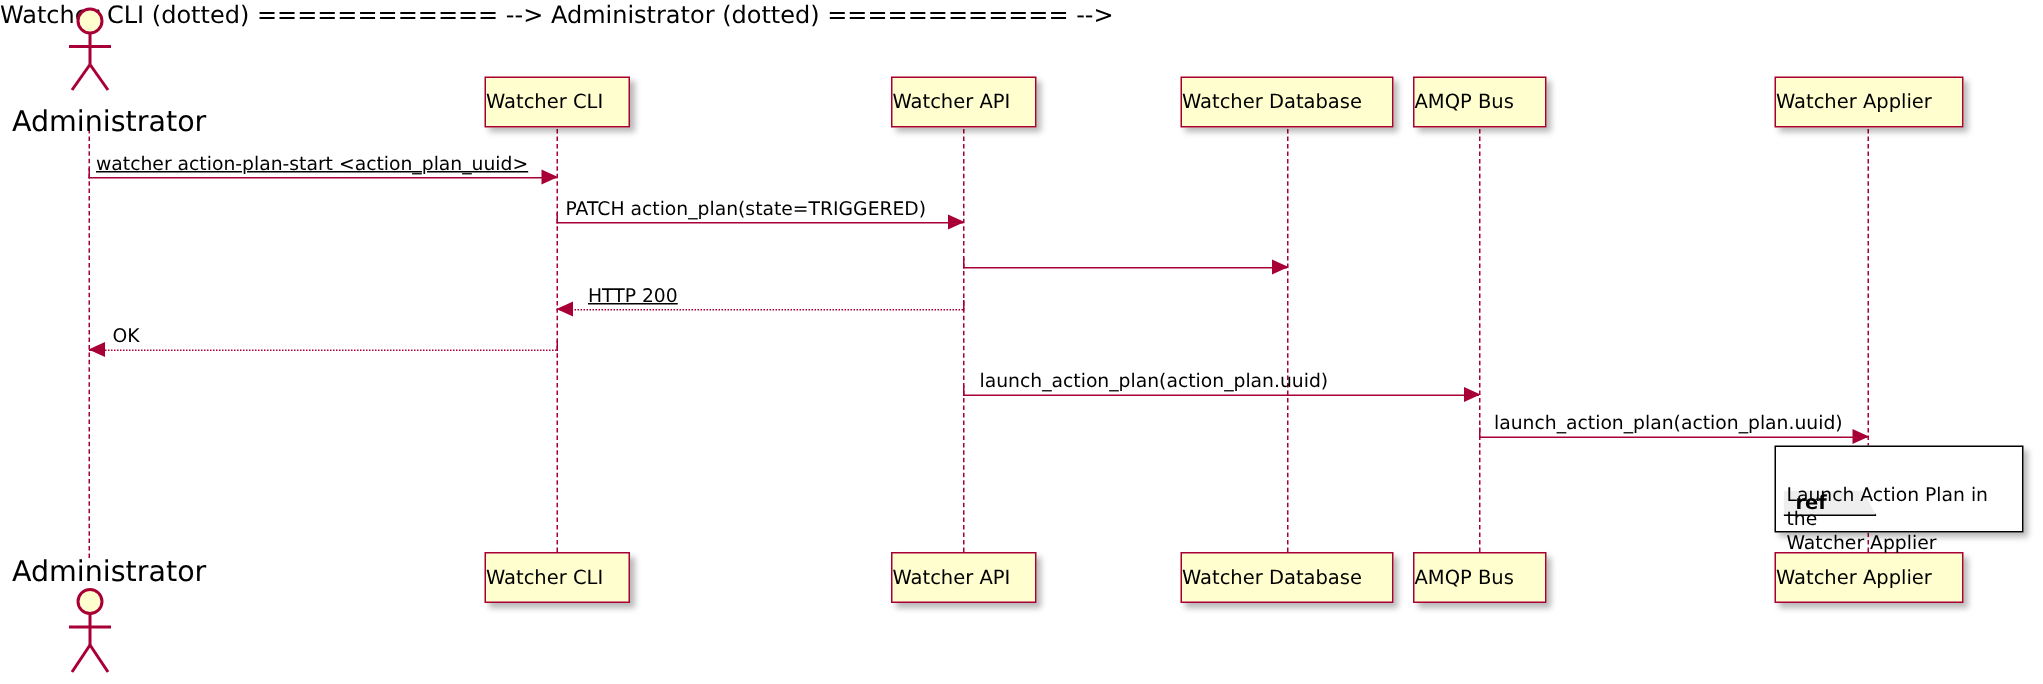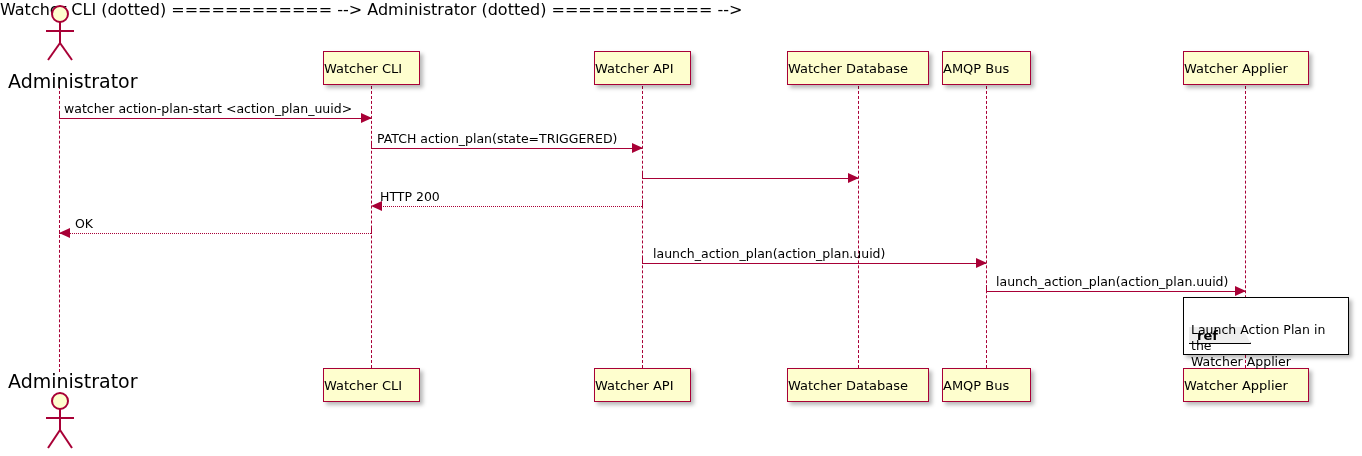--- a/index.html
+++ b/index.html
@@ -201,38 +201,38 @@
         <circle cx="20" cy="9" r="8" fill="#FEFECE" stroke="#A80036" stroke-width="2"></circle>
         <line x1="20" y1="17" x2="20" y2="38" stroke="#A80036" stroke-width="2"></line>
         <line x1="6" y1="26" x2="34" y2="26" stroke="#A80036" stroke-width="2"></line>
         <line x1="20" y1="38" x2="8" y2="56" stroke="#A80036" stroke-width="2"></line>
         <line x1="20" y1="38" x2="32" y2="56" stroke="#A80036" stroke-width="2"></line>
       </g>
     </svg>
   </div>
 
   
-  <div class="msg-label" style="left:64px; top:101px;">watcher action-plan-start &lt;action_plan_uuid&gt;</div>
+  <div class="msg-label" style="left:64px; top:101px;text-decoration:underline;">watcher action-plan-start &lt;action_plan_uuid&gt;</div>
   <div class="msg-line" style="left:59px; top:118px; width:312px;"></div>
   <div class="msg-stub" style="left:59px; top:112px; height:7px;"></div>
   <div class="arrow-head arrow-right" style="left:361px; top:113px;"></div>
 
   
   <div class="msg-label" style="left:377px; top:131px;">PATCH action_plan(state=TRIGGERED)</div>
   <div class="msg-line" style="left:371px; top:148px; width:271px;"></div>
   <div class="msg-stub" style="left:371px; top:142px; height:7px;"></div>
   <div class="arrow-head arrow-right" style="left:632px; top:143px;"></div>
 
   
   <div class="msg-line" style="left:642px; top:178px; width:216px;"></div>
   <div class="msg-stub" style="left:642px; top:172px; height:7px;"></div>
   <div class="arrow-head arrow-right" style="left:848px; top:173px;"></div>
 
    Watcher CLI (dotted) ============ --&gt;
-  <div class="msg-label" style="left:380px; top:189px;">HTTP 200</div>
+  <div class="msg-label" style="left:392px; top:189px;text-decoration:underline;">HTTP 200</div>
   <div class="msg-line dotted" style="left:371px; top:206px; width:271px;"></div>
   <div class="msg-stub" style="left:642px; top:200px; height:7px;"></div>
   <div class="arrow-head arrow-left" style="left:371px; top:201px;"></div>
 
    Administrator (dotted) ============ --&gt;
   <div class="msg-label" style="left:75px; top:216px;">OK</div>
   <div class="msg-line dotted" style="left:59px; top:233px; width:312px;"></div>
   <div class="msg-stub" style="left:371px; top:227px; height:7px;"></div>
   <div class="arrow-head arrow-left" style="left:59px; top:228px;"></div>
 

